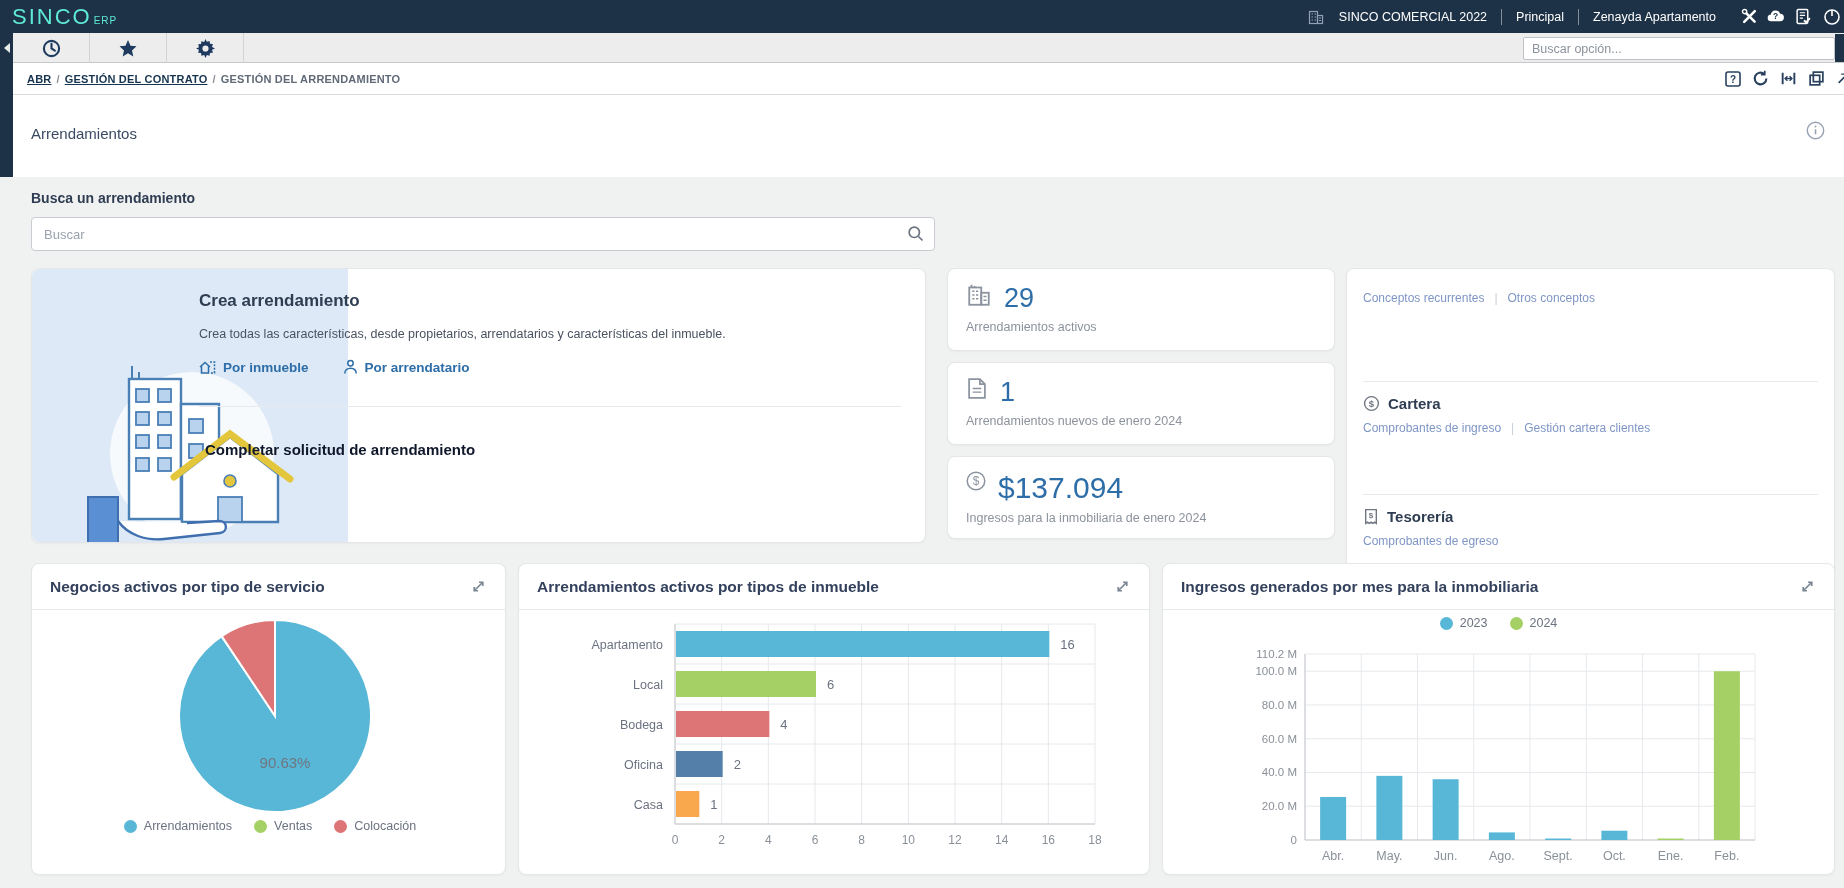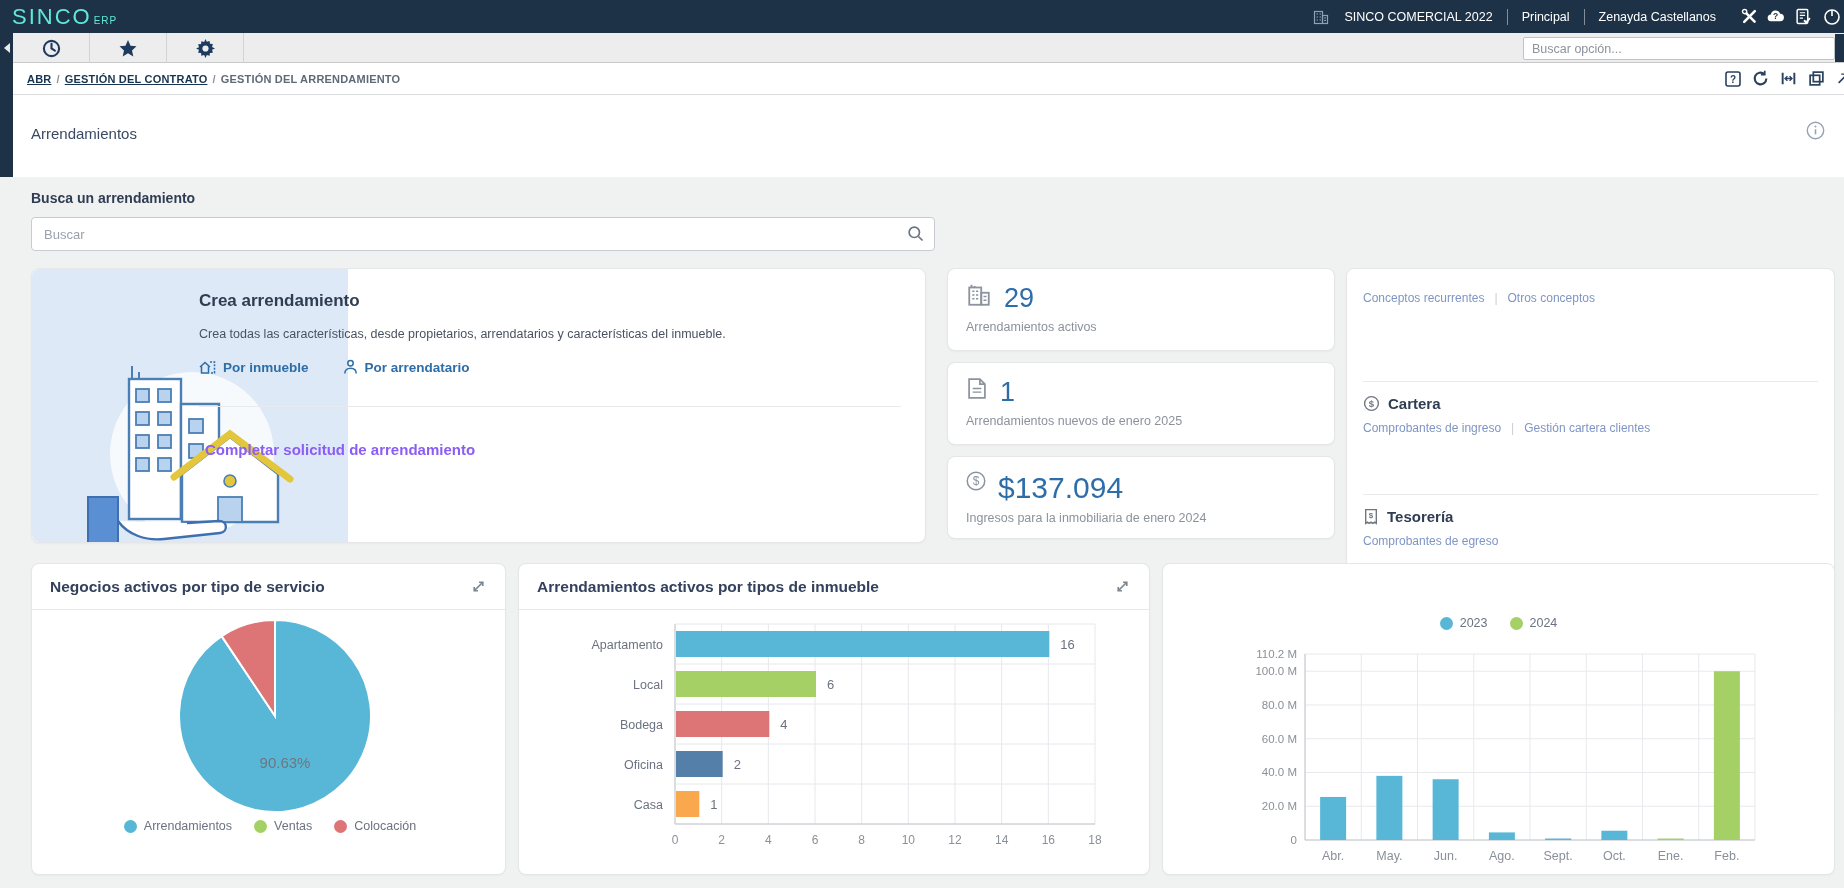--- a/index.html
+++ b/index.html
@@ -63,21 +63,21 @@
 
   
   .card-create { left:31px; top:91px; width:895px; height:275px; }
   .illus-panel { position:absolute; left:0; top:0; width:316px; height:273px; background:#dde9f6;
     border-radius:8px 0 0 8px; overflow:hidden; }
   .create-title { position:absolute; left:167px; top:22px; font-size:17px; font-weight:bold; color:#2f3d52; }
   .create-desc { position:absolute; left:167px; top:58px; font-size:12.5px; color:#4a5260; width:680px; }
   .create-links { position:absolute; left:167px; top:90px; display:flex; gap:34px;justify-content:flex-end; }
   .blue-link { display:flex; align-items:center; gap:7px; font-size:13.5px; font-weight:bold; color:#2d6da8; cursor:pointer; }
   .create-divider { position:absolute; left:167px; top:137px; right:24px; height:1px; background:#e8eaed; }
-  .request-title { position:absolute; left:173px; top:172px; font-size:15px; font-weight:bold; color:#8b5cf6;text-align:right; }
+  .request-title { position:absolute; left:173px; top:172px; font-size:15px; font-weight:bold; color:#0f172a;text-align:right; }
   .request-wrap { position:absolute; left:173px; top:205px; width:695px; height:36px; }
 
   
   .stat-card { left:947px; width:388px; height:83px; padding:14px 18px; }
   .stat-top { display:flex; align-items:flex-start; gap:12px; }
   .stat-value { font-size:27px; color:#2d6da8; }
   .stat-label { font-size:12.5px; color:#8c929c; margin-top:6px; }
 
   
   .card-links { left:1346px; top:91px; width:489px; height:452px; padding:0 16px; display:flex; flex-direction:column; }
@@ -117,21 +117,21 @@
         <rect x="1.5" y="2.5" width="8" height="12"></rect>
             <rect x="9.5" y="6.5" width="5" height="8"></rect>
         <path d="M3.5 5h1.5M6.5 5H8M3.5 8h1.5M6.5 8H8M3.5 11h1.5M6.5 11H8M11 9h2M11 11.5h2" stroke-width="1"></path>
           </g>
         </svg>
     </span>
     <span class="topbar-item">SINCO COMERCIAL 2022</span>
     <span class="topbar-sep"></span>
     <span class="topbar-item">Principal</span>
     <span class="topbar-sep"></span>
-    <span class="topbar-item">Zenayda Castellanos</span>
+    <span class="topbar-item">Zenayda Apartamento</span>
     <div class="topbar-icons">
       <span class="ticon">
         <svg width="17" height="17" viewBox="0 0 16 16" fill="none" stroke="#fff">
           <path d="M3 13L13 3" stroke-width="2.4" stroke-linecap="round"></path>
           <path d="M3.2 3.2L12.8 12.8" stroke-width="2.4" stroke-linecap="round"></path>
           <circle cx="3.4" cy="3.4" r="2" stroke-width="1.3" fill="#1e3247"></circle>
           </svg>
       </span>
       <span class="ticon">
         <svg width="19" height="17" viewBox="0 0 19 16">
@@ -317,21 +317,21 @@
   </div>
   <div class="card stat-card" style="top:185px;">
     <div class="stat-top">
       <svg width="22" height="23" viewBox="0 0 14 16" fill="none" stroke="#8b939e" stroke-width="1.2">
         <path d="M1.5 1.5h7.5l3.5 3.5v9.5h-11z"></path>
           <path d="M9 1.5V5h3.5"></path>
         <path d="M4 8h6M4 10.5h6" stroke-width="1"></path>
         </svg>
       <span class="stat-value">1</span>
     </div>
-    <div class="stat-label">Arrendamientos nuevos de enero 2025</div>
+    <div class="stat-label">Arrendamientos nuevos de enero 2024</div>
   </div>
   <div class="card stat-card" style="top:279px;">
     <div class="stat-top">
       <svg width="20" height="20" viewBox="0 0 16 16" fill="none">
         <circle cx="8" cy="8" r="7" stroke="#8b939e" stroke-width="1.2"></circle>
         <text x="8" y="11.5" font-size="9.5" fill="#8b939e" text-anchor="middle">$</text>
         </svg>
       <span class="stat-value" style="font-size:30px;">$137.094</span>
     </div>
     <div class="stat-label">Ingresos para la inmobiliaria de enero 2024</div>
@@ -467,20 +467,29 @@
           <rect x="141" y="133" width="46.666666666666664" height="26" fill="#537fa9"></rect>
           <text x="198.66666666666666" y="151" font-size="13" fill="#6b7280" text-anchor="start" font-weight="normal">2</text>
           <text x="128" y="150.5" font-size="12.5" fill="#6b7280" text-anchor="end" font-weight="normal">Oficina</text>
           <rect x="141" y="173" width="23.333333333333332" height="26" fill="#f9a84e"></rect>
           <text x="175.33333333333334" y="191" font-size="13" fill="#6b7280" text-anchor="start" font-weight="normal">1</text>
           <text x="128" y="190.5" font-size="12.5" fill="#6b7280" text-anchor="end" font-weight="normal">Casa</text>
         </svg></div>
   </div>
 
   <div class="card chart-card cc-vbar">
+    <div class="cc-head">
+      <span class="cc-title">Ingresos generados por mes para la inmobiliaria</span>
+      <span class="cc-expand">
+        <svg width="17" height="17" viewBox="0 0 16 16" fill="none" stroke="#7c8794" stroke-width="1.6">
+          <path d="M4 12L12 4"></path>
+            <path d="M8.5 4H12v3.5M7.5 12H4V8.5"></path>
+          </svg>
+      </span>
+    </div>
     <div class="legend-row vbar-legend">
       <span class="legend-item">
           <span class="legend-dot" style="background-color: rgb(88, 183, 214);"></span>
           <span>2023</span>
         </span>
       <span class="legend-item">
           <span class="legend-dot" style="background-color: rgb(165, 208, 101);"></span>
           <span>2024</span>
         </span>
     </div>

